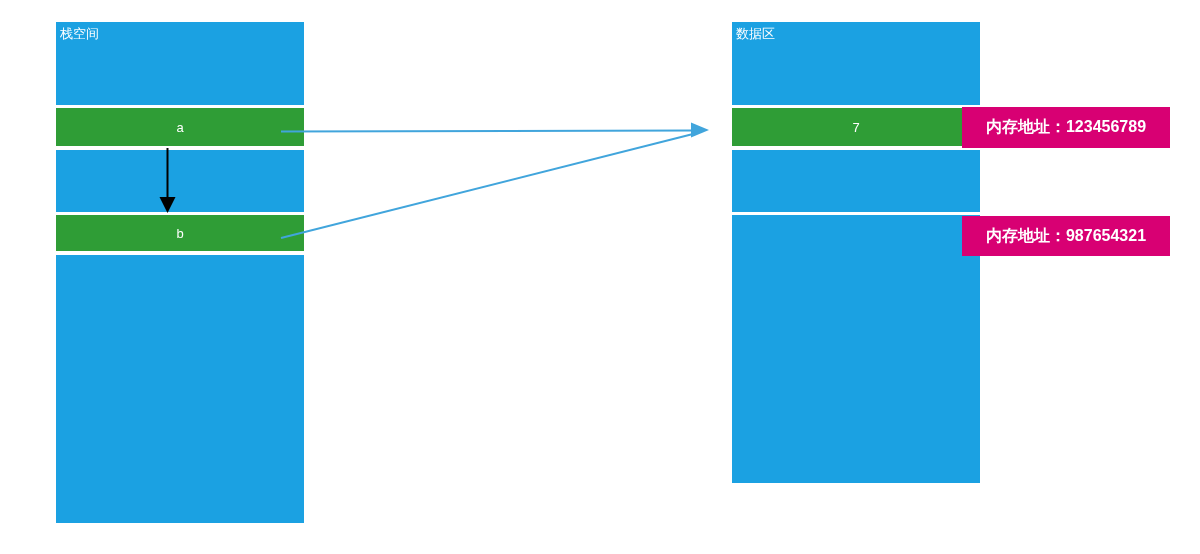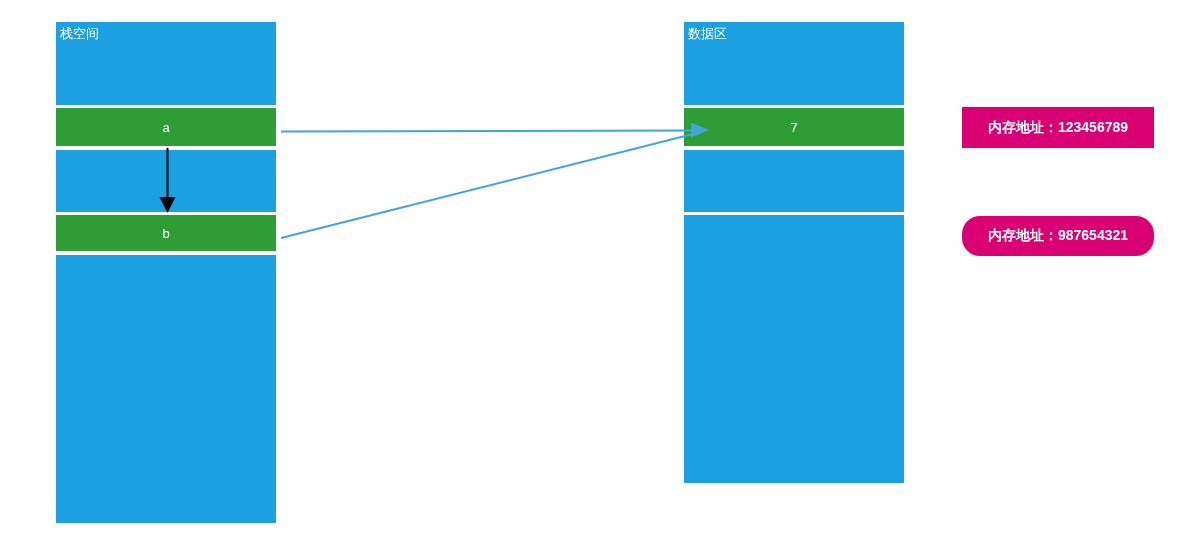--- a/index.html
+++ b/index.html
@@ -11,26 +11,26 @@
   .canvas {
     position: relative;
     width: 1200px;
     height: 554px;
     background: #ffffff;
     overflow: hidden;
   }
   .column {
     position: absolute;
     top: 22px;
-    width: 220px;
+    width: 248px;
     display: flex;
     flex-direction: column;
   }
   .column.stack-col { left: 56px; }
-  .column.data-col  { left: 684px; }
+  .column.data-col  { left: 732px; }
   .band { width: 100%; box-sizing: border-box; }
   .band.blue  { background: var(--block-blue, #1BA1E2); }
   .band.green {
     background: var(--cell-green, #2F9D36);
     display: flex;
     align-items: center;
     justify-content: center;
     color: #ffffff;
     font-size: 13px;
   }
@@ -41,31 +41,31 @@
   .b-bottom { height: 268px; }
   .col-title {
     display: inline-block;
     color: #ffffff;
     font-size: 13px;
     padding: 3px 0 0 4px;
   }
   .addr-box {
     position: absolute;
     left: 962px;
-    width: 192px;
+    width: 208px;
     background: var(--address-pink, #D80073);
     color: #ffffff;
-    font-size: 14px;
+    font-size: 16px;
     font-weight: bold;
     display: flex;
     align-items: center;
     justify-content: center;
   }
   .addr-1 { top: 107px; height: 41px; }
-  .addr-2 { top: 216px; height: 40px; border-radius: 18px; }
+  .addr-2 { top: 216px; height: 40px; }
   svg.overlay {
     position: absolute;
     left: 0;
     top: 0;
     pointer-events: none;
   }
   .arrow-blue-line  { stroke: var(--arrow-blue, #41A5DC); stroke-width: 2; fill: none; }
   .arrow-blue-head  { fill: var(--arrow-blue, #41A5DC); }
   .arrow-black-line { stroke: var(--arrow-black, #000000); stroke-width: 2; fill: none; }
   .arrow-black-head { fill: var(--arrow-black, #000000); }

